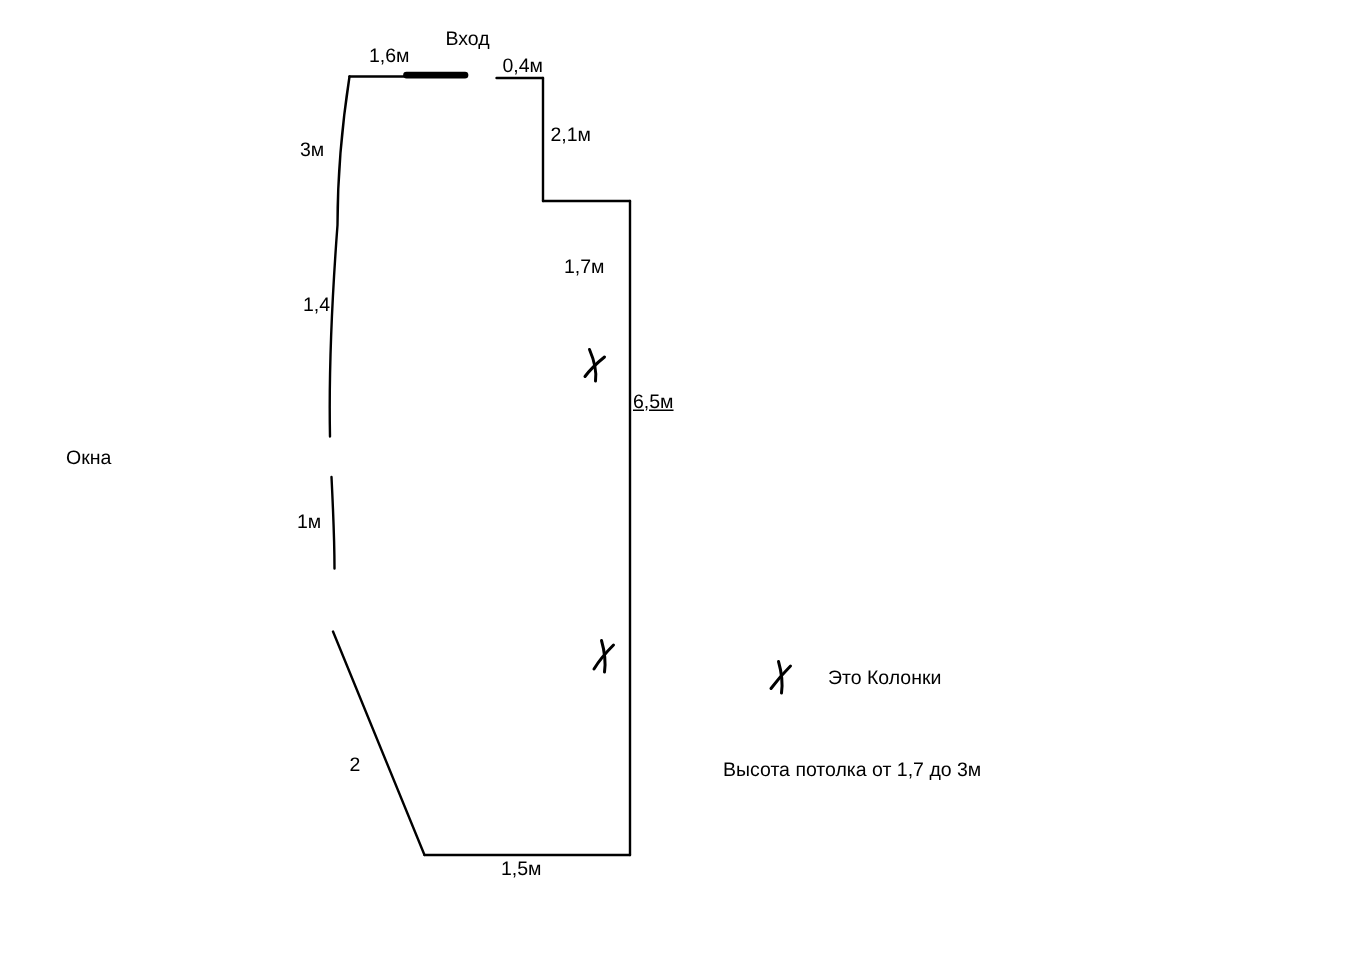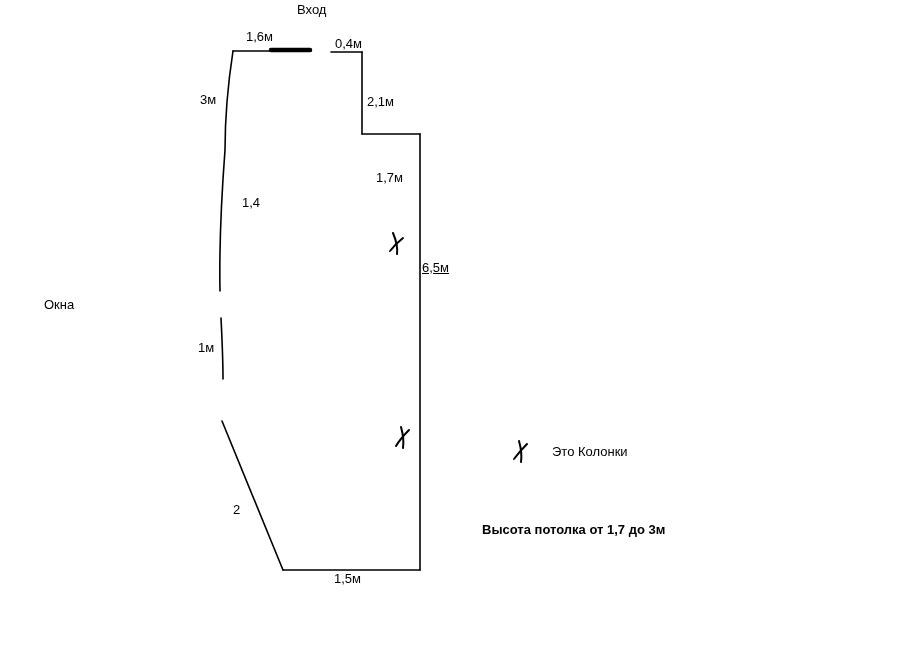--- a/index.html
+++ b/index.html
@@ -57,41 +57,41 @@
         <path d="M401,427 C403,434 404,441 403,448"></path>
         <path d="M409,430 C404,435 399,441 396,446"></path>
       </g>
       <g>
         <path d="M519,441 C521,448 522,455 521,462"></path>
         <path d="M527,444 C522,449 517,455 514,459"></path>
       </g>
     </g>
   </svg>
 
-  <div class="lbl" style="left:297px;top:2px;">Вход</div>
+  <div class="lbl" style="left:297px;top:18px;">Вход</div>
 
   <div class="lbl" style="left:246px;top:29px;">1,6м</div>
 
   <div class="lbl" style="left:335px;top:36px;">0,4м</div>
 
   <div class="lbl" style="left:200px;top:92px;">3м</div>
 
-  <div class="lbl" style="left:367px;top:94px;">2,1м</div>
+  <div class="lbl" style="left:367px;top:82px;">2,1м</div>
 
   <div class="lbl" style="left:376px;top:141px;margin-top:29px;">1,7м</div>
 
-  <div class="lbl" style="left:202px;top:195px;margin-left:40px;">1,4</div>
+  <div class="lbl" style="left:202px;top:195px;">1,4</div>
 
   <div class="lbl" style="left:422px;top:260px;text-decoration:underline;">6,5м</div>
 
   <div class="lbl" style="left:44px;top:297px;">Окна</div>
 
   <div class="lbl" style="left:198px;top:340px;">1м</div>
 
   <div class="lbl" style="left:233px;top:502px;">2</div>
 
   <div class="lbl" style="left:334px;top:571px;text-align:center;">1,5м</div>
 
   <div class="lbl" style="left:552px;top:444px;">Это Колонки</div>
 
-  <div class="lbl" style="left:482px;top:522px;font-weight:bold;">Высота потолка от 1,7 до 3м</div>
+  <div class="lbl" style="left:482px;top:505px;">Высота потолка от 1,7 до 3м</div>
 
 </div>
 
 </body></html>

